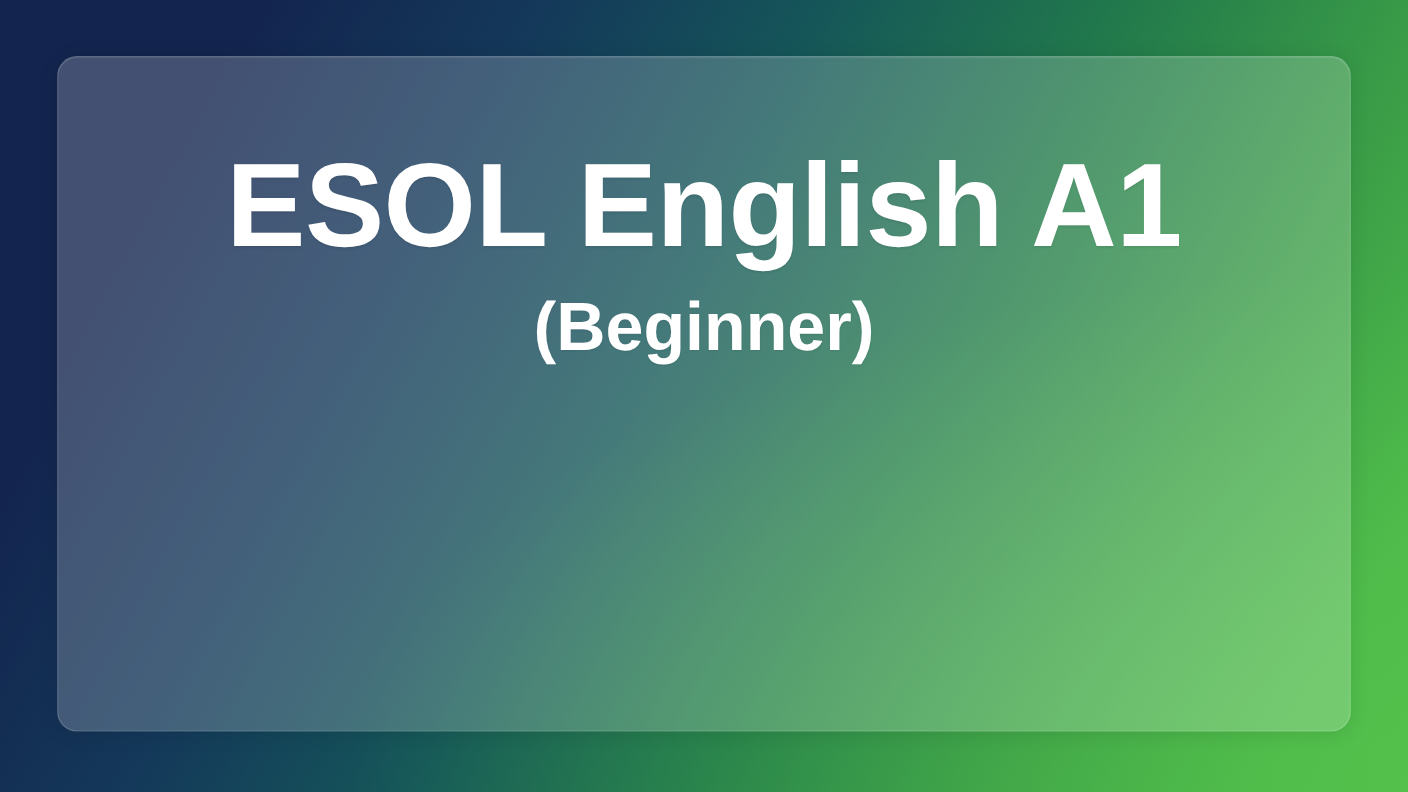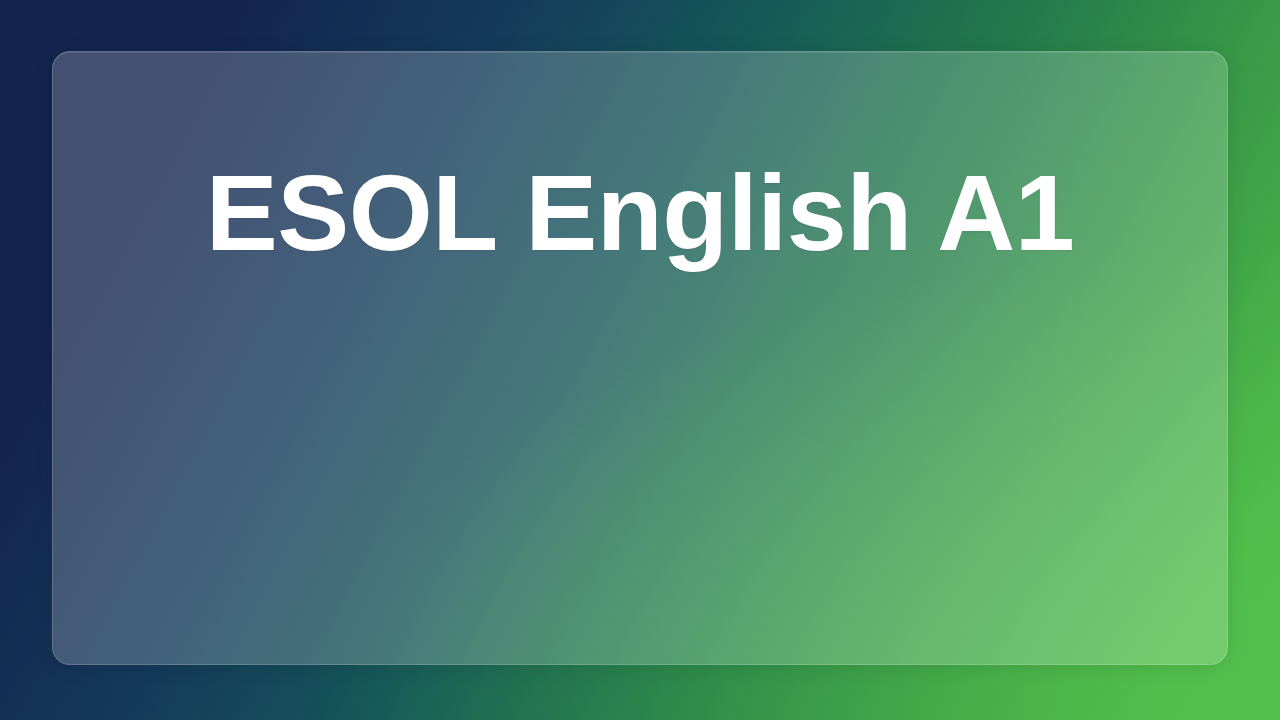--- a/index.html
+++ b/index.html
@@ -64,21 +64,21 @@
     display: flex;
     flex-direction: column;
     align-items: center;
     justify-content: flex-start;
     overflow: hidden;
   }
 
   
   .text-block {
     width: 100%;
-    margin-top: 104px;
+    margin-top: 78px;
     display: flex;
     flex-direction: column;
     align-items: center;
     justify-content: center;
   }
 
   .slide-title {
     font-size: 108px;
     font-weight: 700;
     line-height: 1.06;
@@ -105,18 +105,19 @@
 <body>
 
 <div class="slide">
 
   <div class="card">
 
     <div class="text-block">
 
       <h1 class="slide-title">ESOL English A1</h1>
 
+      <h2 class="slide-subtitle">(Beginner)</h2>
 
     </div>
 
   </div>
 
 </div>
 
 </body></html>

